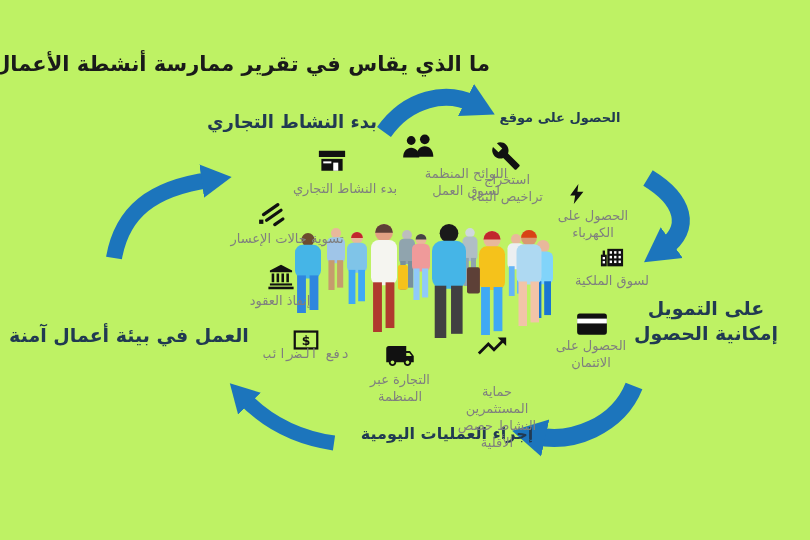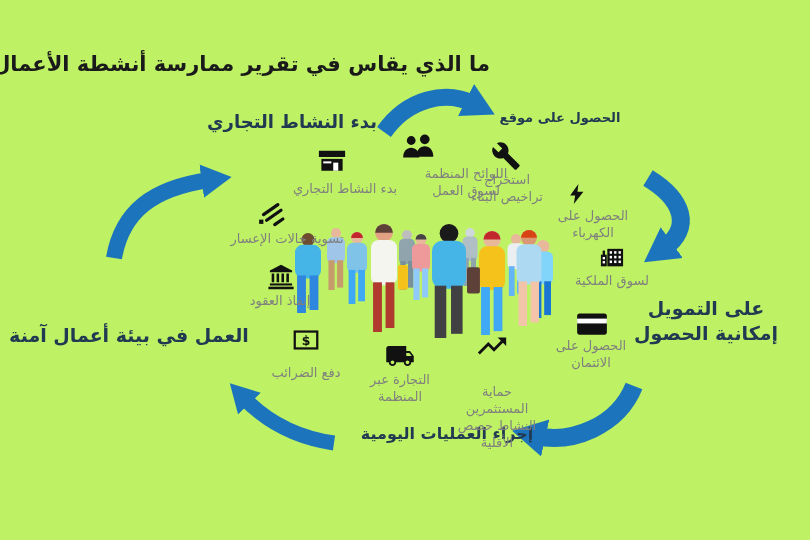--- a/index.html
+++ b/index.html
@@ -229,21 +229,21 @@
       <div class="ind-label" style="left: 400px; top: 371px; color: rgb(127, 127, 127);">
         <div>التجارة عبر</div>
         <div>المنظمة</div>
       </div>
       <div class="ind-icon" style="left: 306px; top: 340px;">
         <svg width="27" height="27" viewBox="0 0 24 24" fill="#111111">
           <rect x="2" y="4.5" width="20" height="15" fill="none" stroke="#111111" stroke-width="2"></rect>
           <text x="12" y="16" text-anchor="middle" font-size="11" font-weight="bold" font-family="DejaVu Sans">$</text>
         </svg>
       </div>
-      <div class="ind-label" style="left: 306px; top: 364px; color: rgb(127, 127, 127);">
+      <div class="ind-label" style="left: 306px; top: 346px; color: rgb(127, 127, 127); font-family: Liberation Mono, monospace;">
         <div>دفع الضرائب</div>
       </div>
       <div class="ind-icon" style="left: 281px; top: 277px;">
         <svg width="28" height="28" viewBox="0 0 24 24" fill="#111111">
           <path d="M12,1.5 2.5,6.5 V8 H21.5 V6.5 Z"></path>
           <rect x="4" y="9" width="2.2" height="7.5"></rect>
           <rect x="8.2" y="9" width="2.2" height="7.5"></rect>
           <rect x="12.4" y="9" width="2.2" height="7.5"></rect>
           <rect x="16.6" y="9" width="2.2" height="7.5"></rect>
           <rect x="2.5" y="17.5" width="19" height="1.8"></rect>

